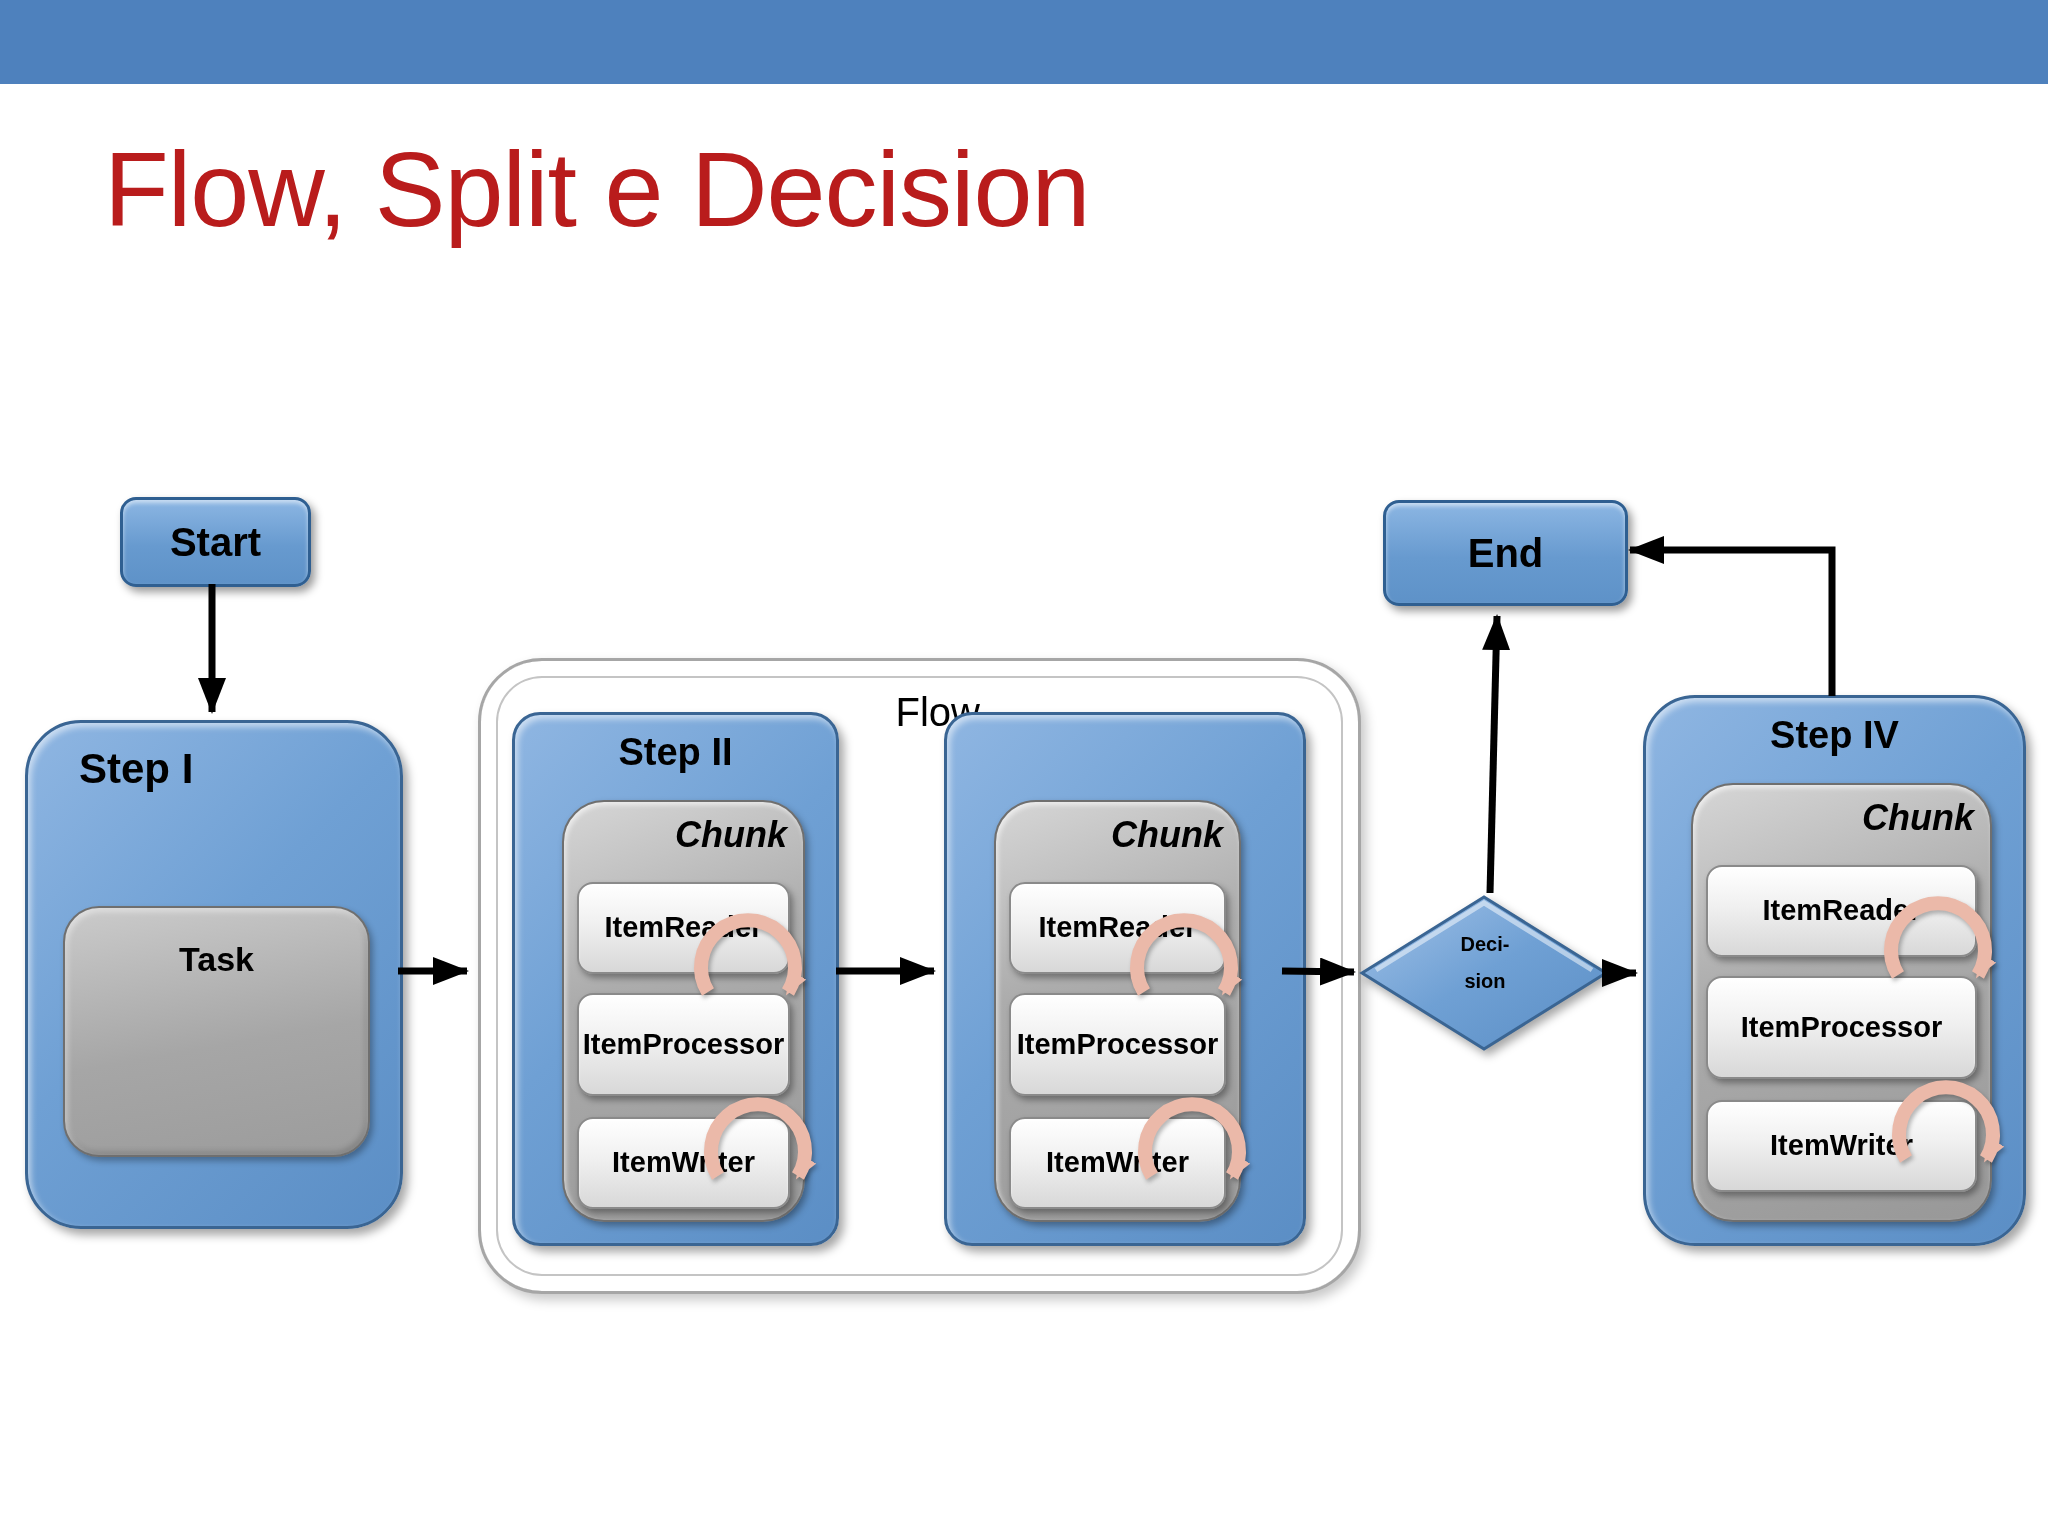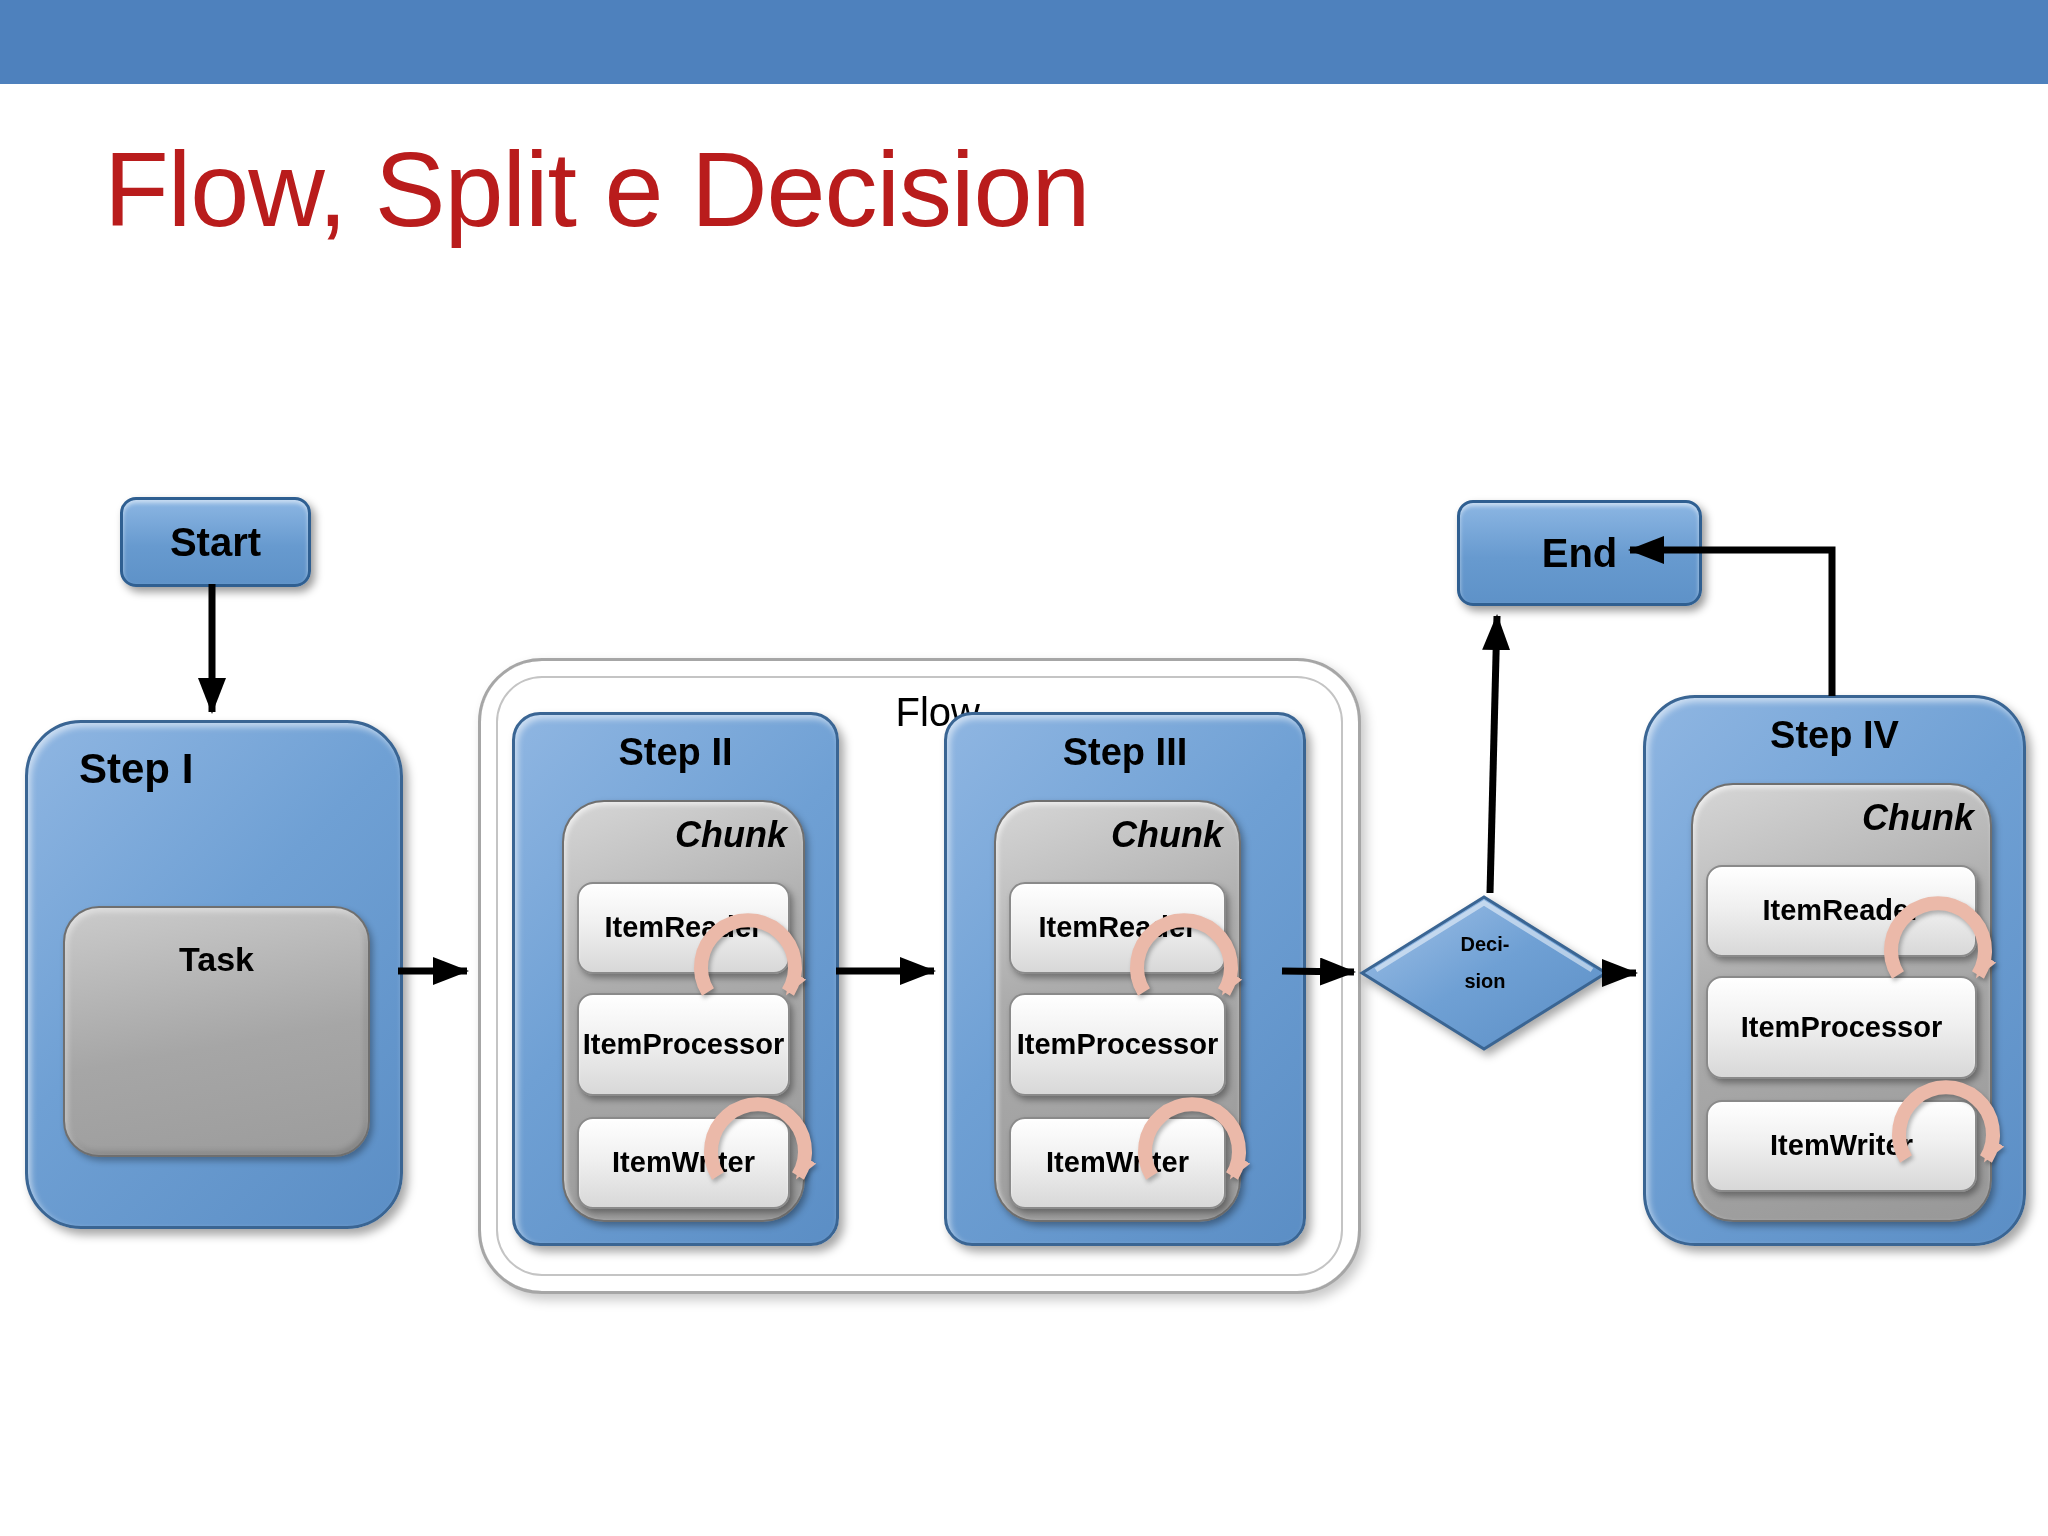--- a/index.html
+++ b/index.html
@@ -91,21 +91,21 @@
 <div class="slide">
 
   <div class="header-bar"></div>
 
   <div class="slide-title">Flow, Split e Decision</div>
 
   <div class="pill" style="left:120px;top:497px;width:185px;height:84px;">
     <span>Start</span>
   </div>
 
-  <div class="pill" style="left:1457px;top:500px;width:239px;height:100px;">
+  <div class="pill" style="left:1383px;top:500px;width:239px;height:100px;">
     <span>End</span>
   </div>
 
   <div class="step-one">
     <div class="step-one-label">Step I</div>
     <div class="task-box">
       <div class="task-label">Task</div>
     </div>
   </div>
 
@@ -122,21 +122,20 @@
       <div class="item" style="top:191px;height:99px;">
           <span class="item-label">ItemProcessor</span>
         </div>
       <div class="item" style="top:315px;height:88px;">
           <span class="item-label">ItemWriter</span>
         </div>
     </div>
   </div>
 
   <div class="step" style="left:944px;top:712px;width:356px;height:528px;">
-    <div class="step-title">Step III</div>
     <div class="chunk" style="left:47px;top:85px;width:243px;height:418px;">
       <div class="chunk-title">Chunk</div>
       <div class="item" style="top:80px;height:88px;">
           <span class="item-label">ItemReader</span>
         </div>
       <div class="item" style="top:191px;height:99px;">
           <span class="item-label">ItemProcessor</span>
         </div>
       <div class="item" style="top:315px;height:88px;">
           <span class="item-label">ItemWriter</span>

